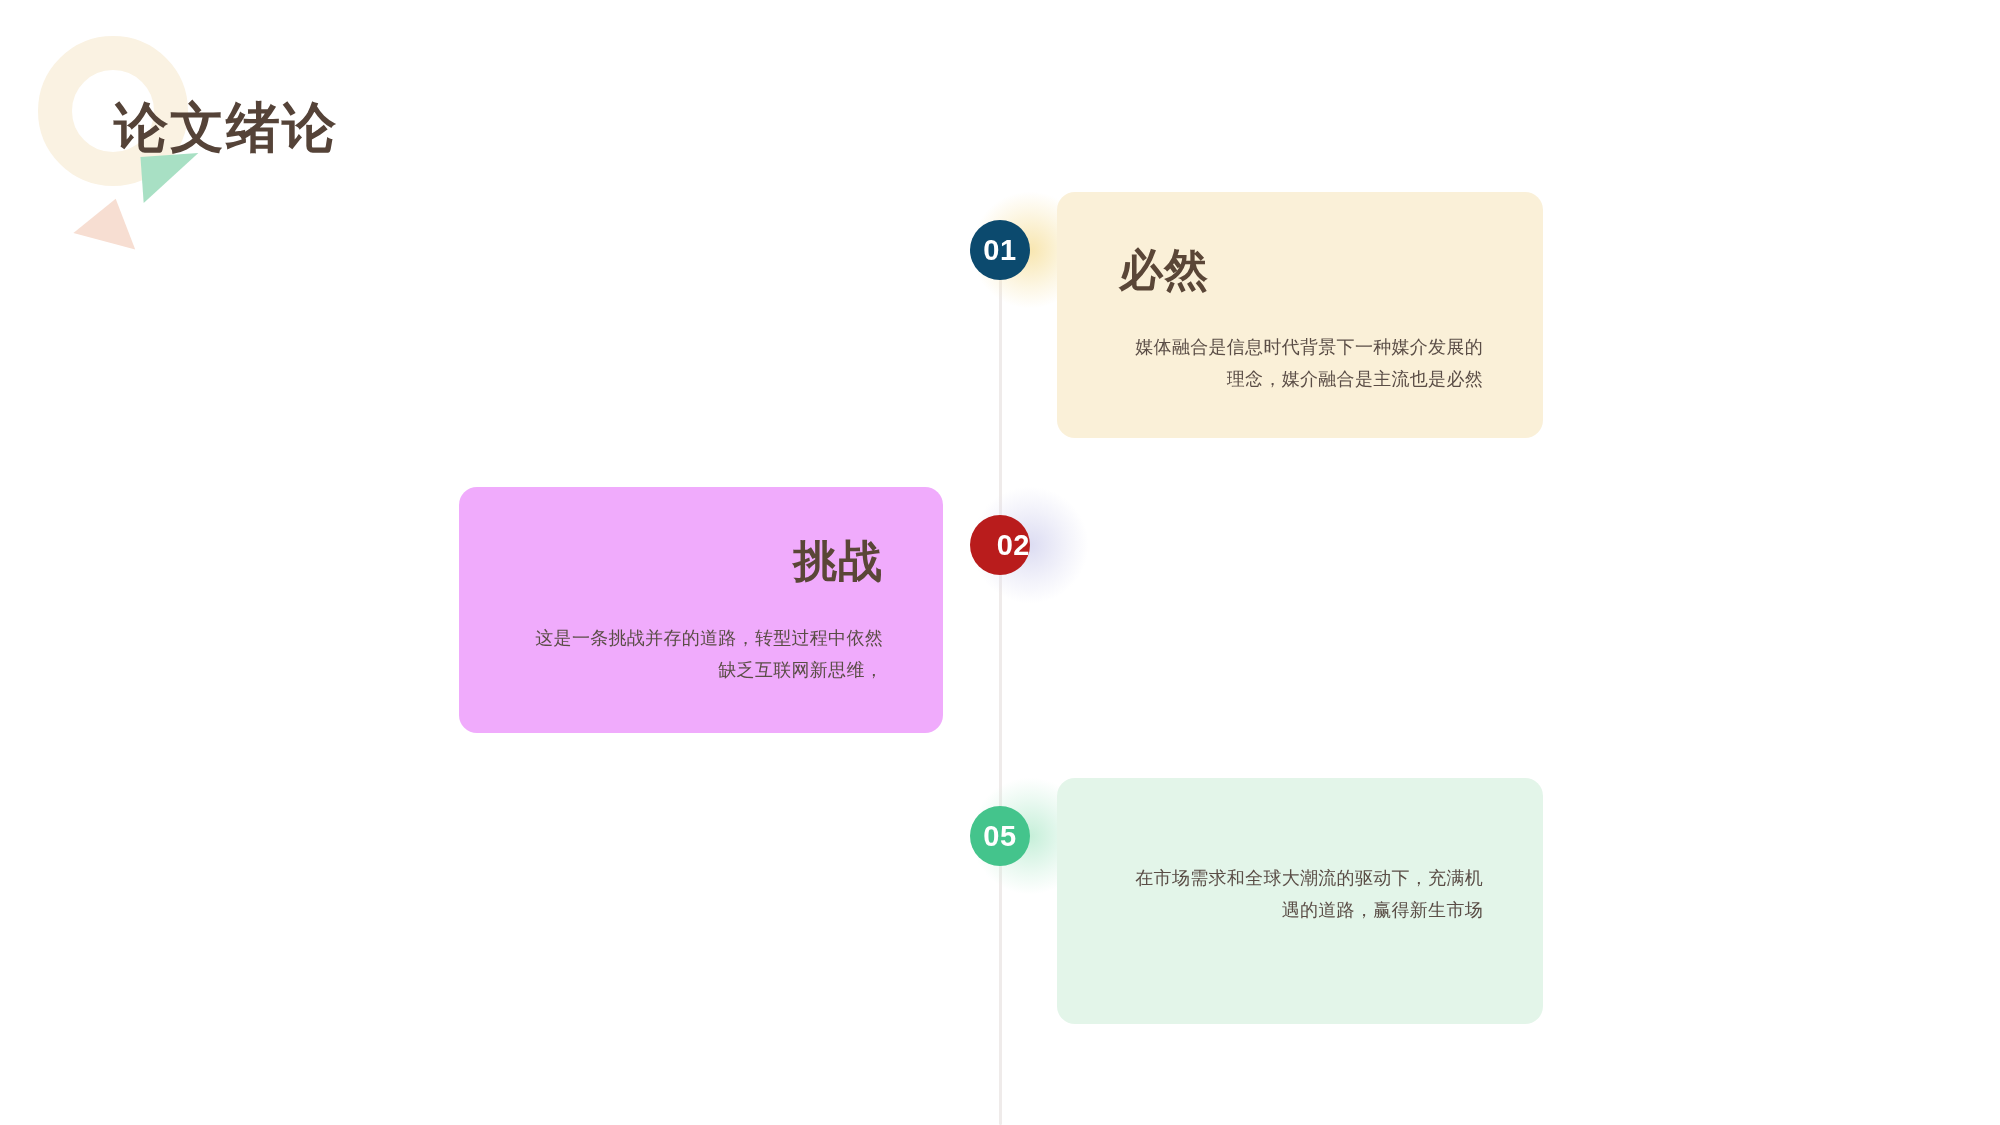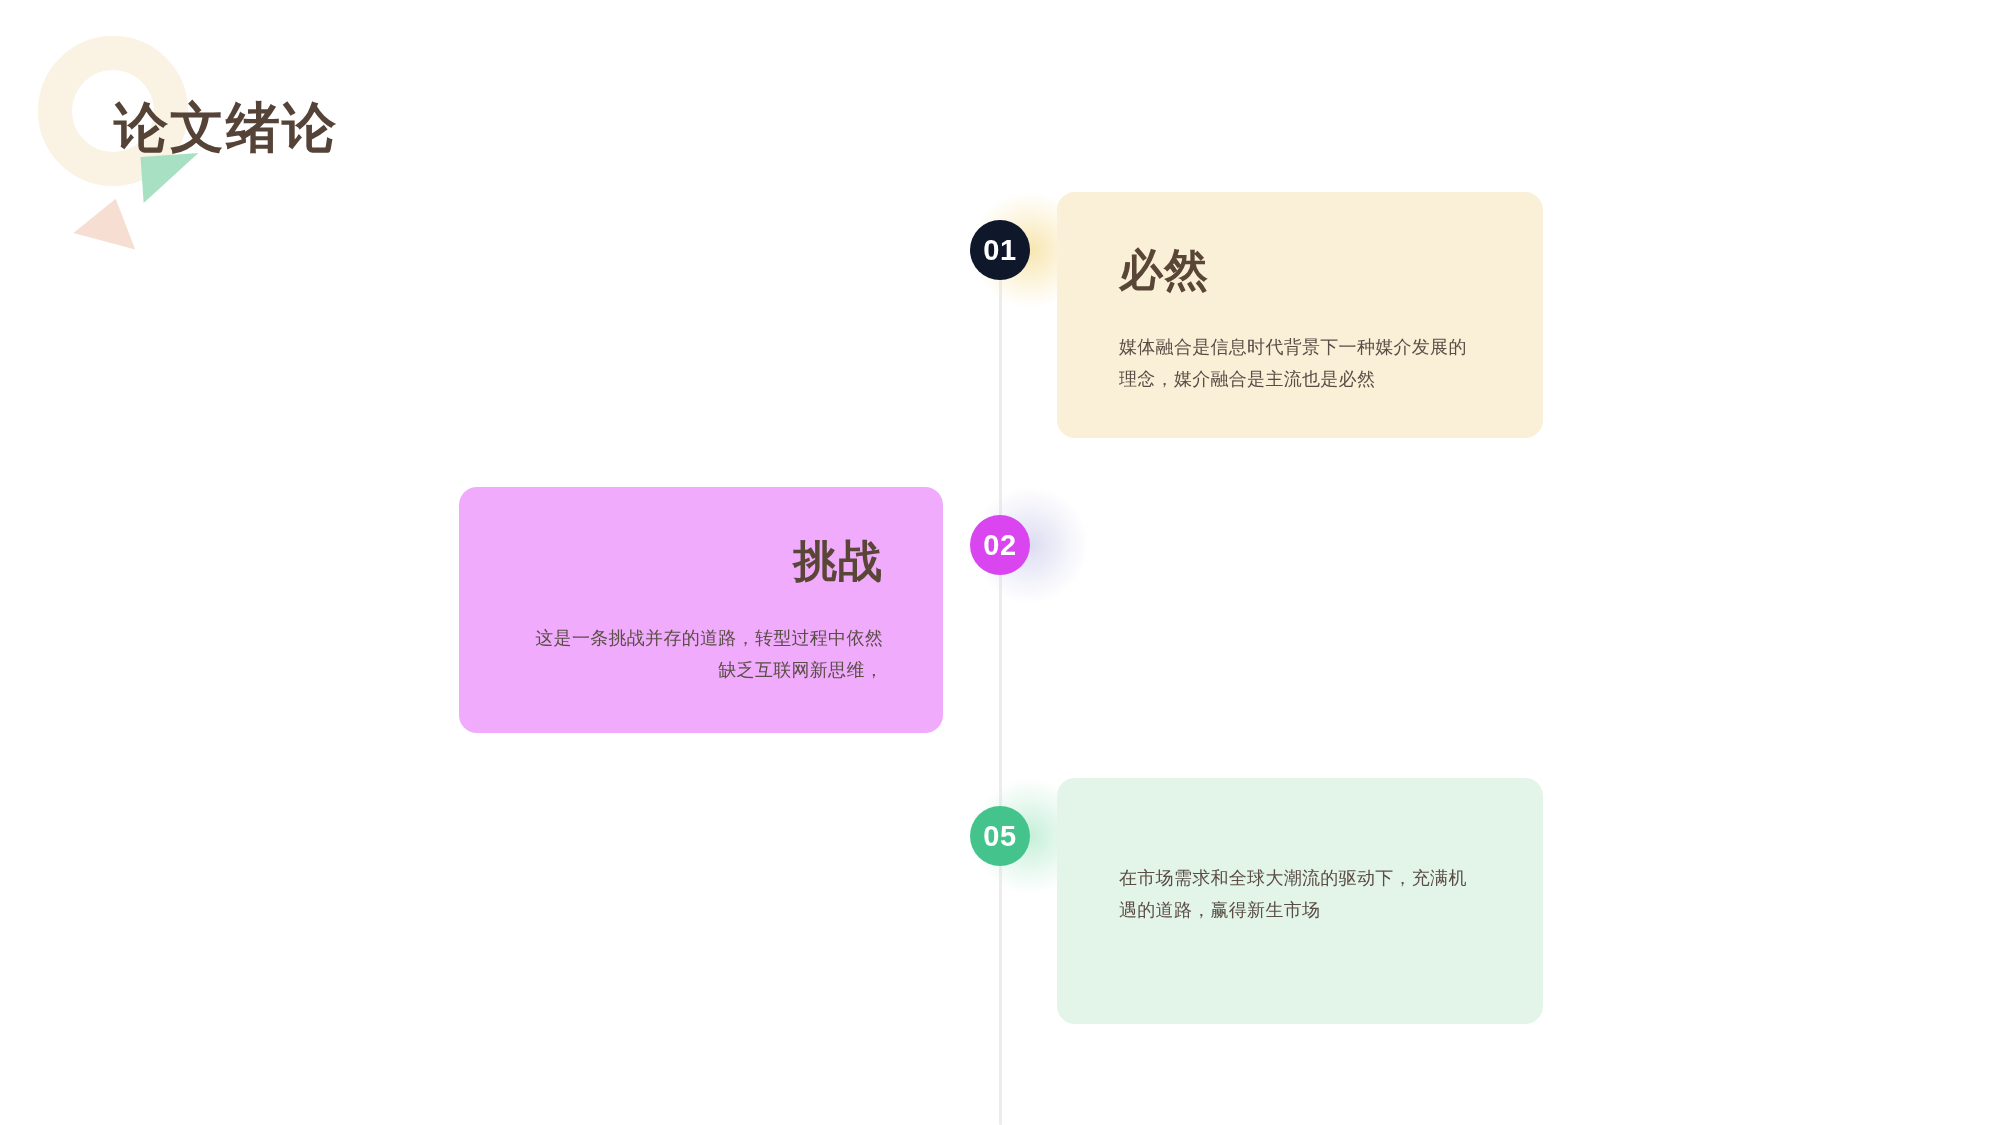--- a/index.html
+++ b/index.html
@@ -117,20 +117,21 @@
     font-weight: bold;
     color: #5A4637;
     letter-spacing: 1px;
     line-height: 1.2;
   }
   .card-body {
     font-size: 18px;
     color: #5A4D46;
     line-height: 1.78;
     letter-spacing: 0.3px;
+    text-align: right;
   }
 
   
   #card-1 {
     left: 1057px;
     top: 192px;
     width: 486px;
     height: 246px;
     background: #FAF0D8;
     padding: 52px 60px 0 62px;
@@ -167,30 +168,30 @@
 
   <div class="deco-ring" style="border-color: rgb(250, 242, 226);"></div>
   <div class="deco-tri-mint" style="border-left-color: rgb(168, 224, 196);"></div>
   <div class="deco-tri-pink" style="border-bottom-color: rgb(247, 222, 210);"></div>
 
   <div class="page-title" style="color: rgb(85, 67, 56);">论文绪论</div>
 
   <div class="timeline-axis" style="background: rgb(239, 235, 234);"></div>
 
   <div class="badge-glow" id="glow-1" style="left: 971px; top: 191px; background: radial-gradient(circle, rgb(248, 230, 176) 0%, rgba(248, 230, 176, 0.333) 45%, rgba(255, 255, 255, 0) 70%);"></div>
-  <div class="badge" id="badge-1" style="left: 1000px; top: 220px; transform: translate(-50%, 0px); background: #0f172a; text-align: right;">
+  <div class="badge" id="badge-1" style="left: 1000px; top: 220px; transform: translate(-50%, 0px); background: #0c4a6e; text-align: right;">
     <span>01</span>
   </div>
   <div class="card" id="card-1" style="background: rgb(250, 240, 216);">
     <div class="card-title">必然</div>
     <div class="card-body">媒体融合是信息时代背景下一种媒介发展的理念，媒介融合是主流也是必然</div>
   </div>
 
   <div class="badge-glow" id="glow-2" style="left: 971px; top: 486px; background: radial-gradient(circle, rgb(220, 220, 242) 0%, rgba(220, 220, 242, 0.333) 45%, rgba(255, 255, 255, 0) 70%);"></div>
-  <div class="badge" id="badge-2" style="left: 1000px; top: 515px; transform: translate(-50%, 0px); background: #d946ef;">
+  <div class="badge" id="badge-2" style="left: 1000px; top: 515px; transform: translate(-50%, 0px); background: #b91c1c; justify-content: flex-end;">
     <span>02</span>
   </div>
   <div class="card" id="card-2" style="background: #f0abfc;">
     <div class="card-title">挑战</div>
     <div class="card-body">这是一条挑战并存的道路，转型过程中依然缺乏互联网新思维，</div>
   </div>
 
   <div class="badge-glow" id="glow-3" style="left: 971px; top: 777px; background: radial-gradient(circle, rgb(198, 239, 217) 0%, rgba(198, 239, 217, 0.333) 45%, rgba(255, 255, 255, 0) 70%);"></div>
   <div class="badge" id="badge-3" style="left: 1000px; top: 806px; transform: translate(-50%, 0px); background: rgb(68, 196, 140);">
     <span>05</span>

